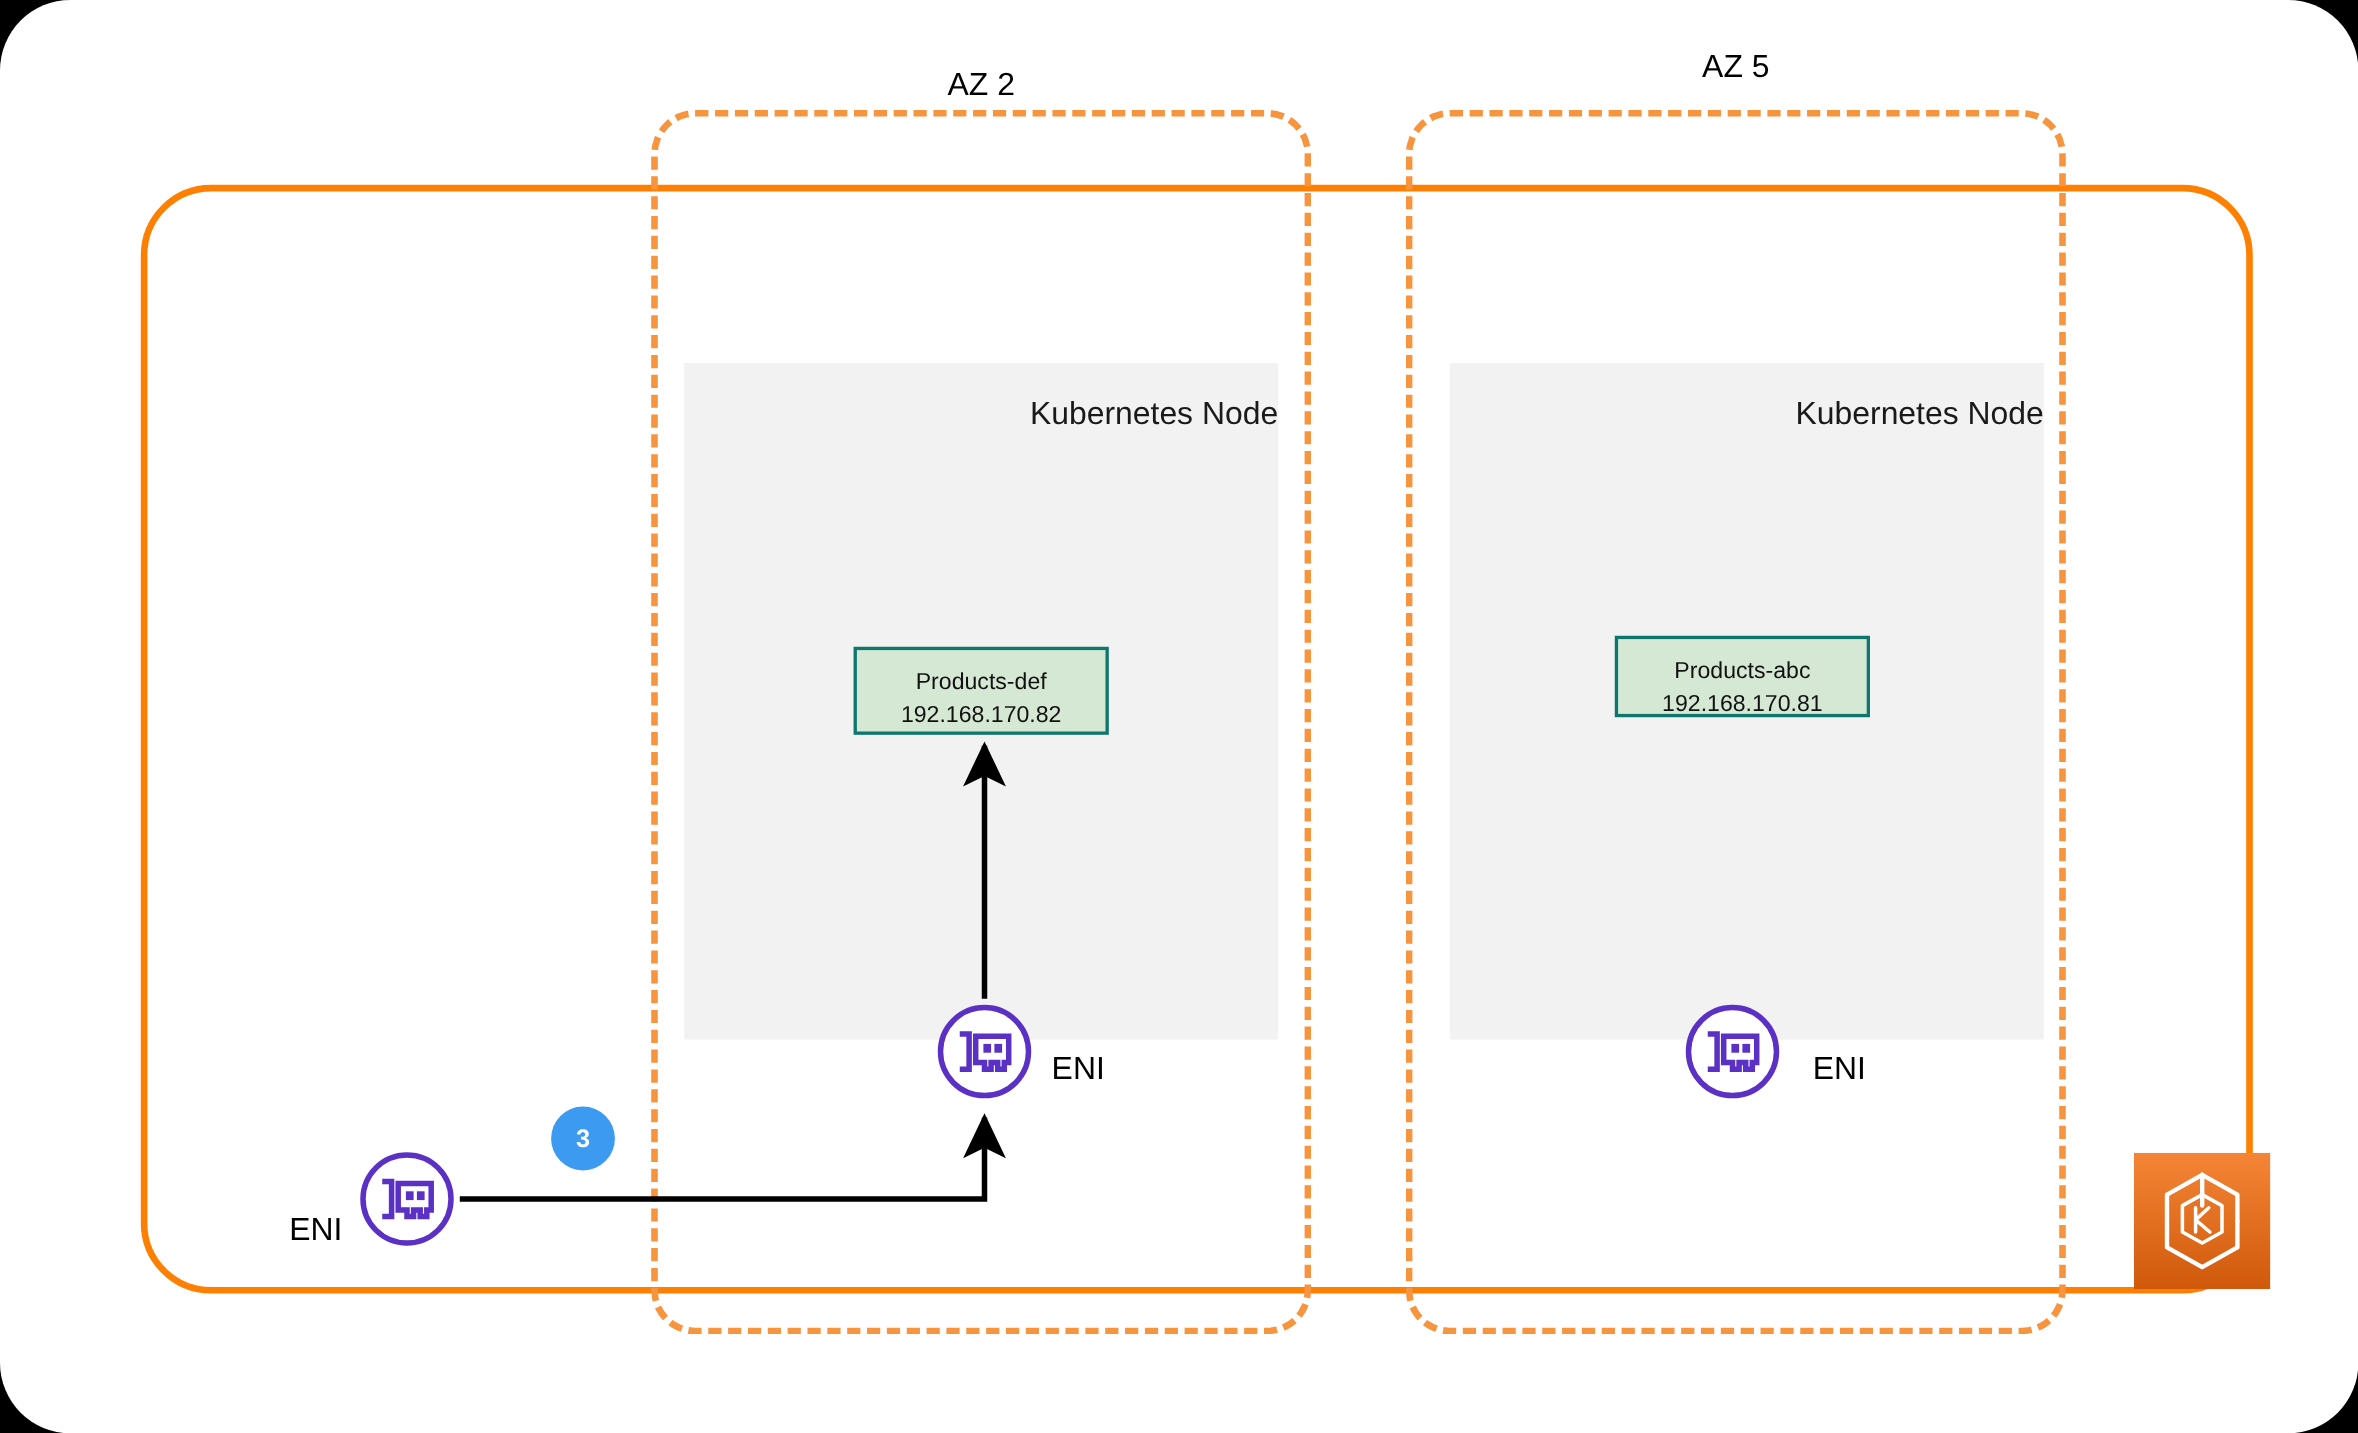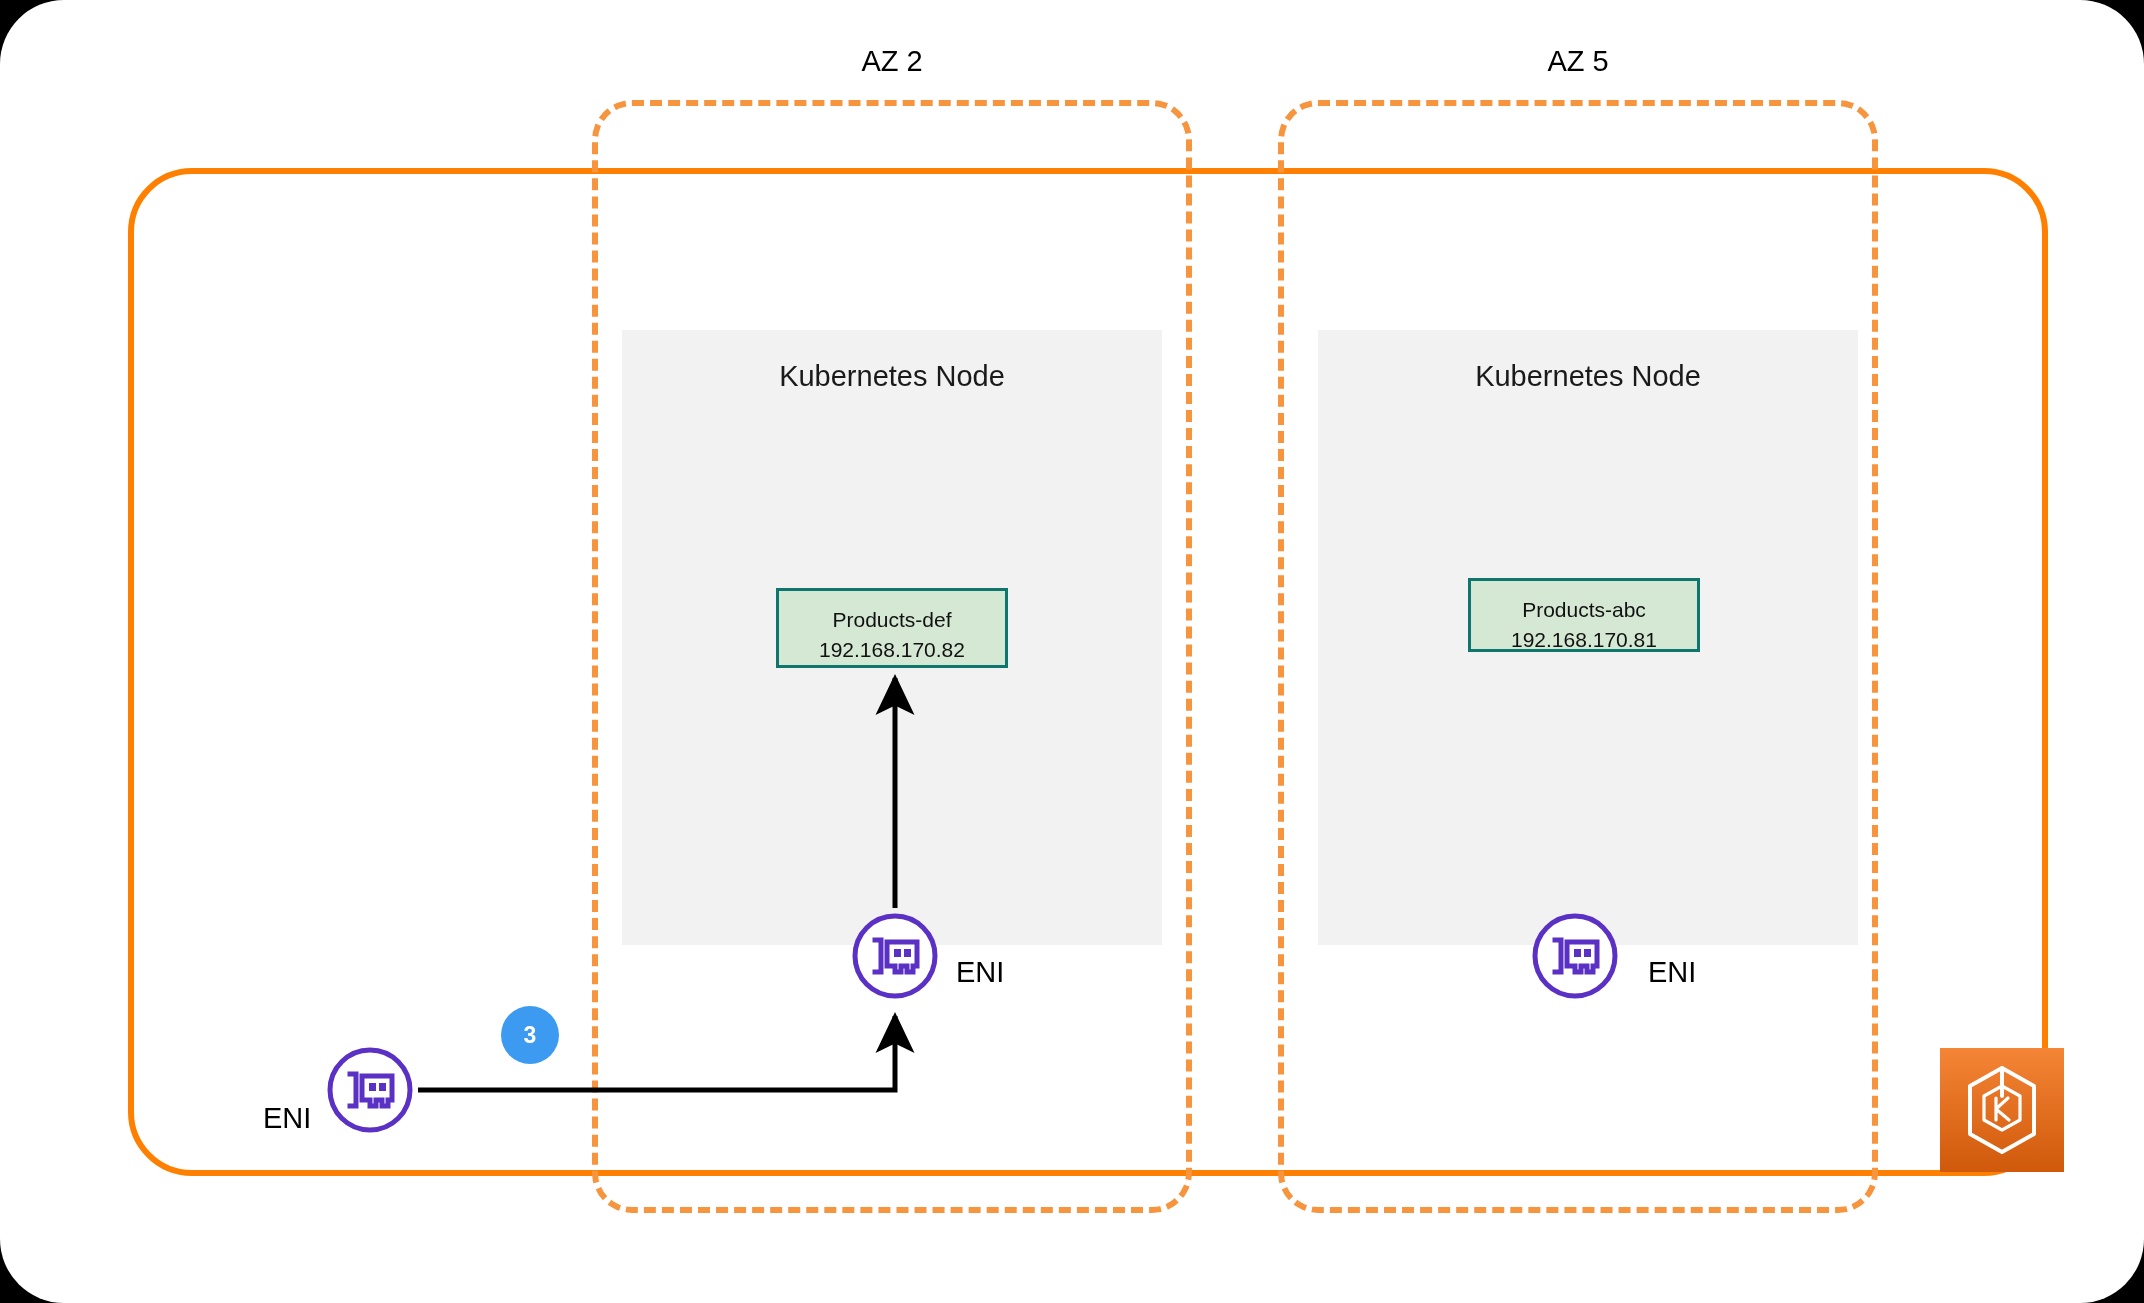--- a/index.html
+++ b/index.html
@@ -59,40 +59,40 @@
   .az-label {
     position: absolute;
     font-size: 29px;
     color: #000000;
     text-align: center;
     width: 600px;
     top: 47px;
     line-height: 1;
     white-space: nowrap;
   }
-  #az2-label { left: 592px; }
+  #az2-label { left: 592px; margin-top: 16px; }
   #az3-label { left: 1278px; }
 
   
   .k8s-node {
     position: absolute;
     width: 540px;
     height: 615px;
     background: #F2F2F2;
     top: 330px;
   }
   #node-az2 { left: 622px; }
   #node-az3 { left: 1318px; }
 
   .k8s-node-title {
     position: absolute;
     width: 540px;
     top: 30px;
     left: 0;
-    text-align: center;
+    text-align: right;
     font-size: 29px;
     color: #1a1a1a;
     white-space: nowrap;
   }
 
   
   .pod {
     position: absolute;
     background: #D5E8D4;
     border: 3px solid #0f766e;

